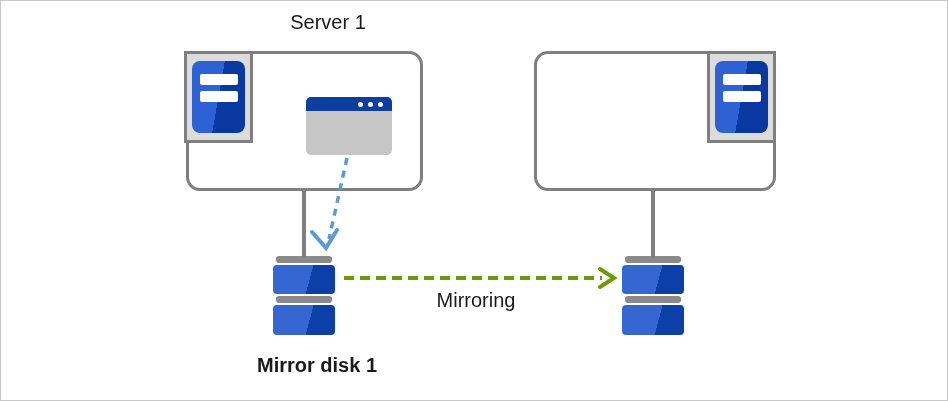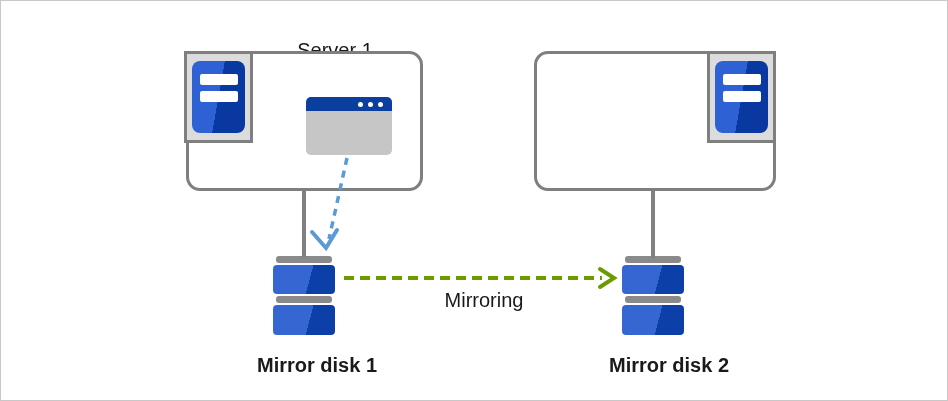--- a/index.html
+++ b/index.html
@@ -9,21 +9,21 @@
     background:#fff;
     border:1px solid #c8c8c8;
     box-sizing:border-box;
     font-family:"Liberation Sans", sans-serif;
     color:var(--text,#1a1a1a);
     overflow:hidden;
   }
   .overlay{position:absolute;left:0;top:0;width:948px;height:401px;pointer-events:none;}
 
   .title{position:absolute;top:9px;font-size:20px;line-height:24px;white-space:nowrap;transform:translateX(-50%);}
-  .t1{left:334px;margin-top:28px;}
+  .t1{left:327px;}
   .t2{left:615px;}
 
   .server-box{
     position:absolute;
     border:3px solid var(--box-border,#7f7f7f);
     border-radius:14px;
     background:#fff;
     box-sizing:border-box;
   }
   .s1{left:185px;top:50px;width:237px;height:140px;}
@@ -68,21 +68,21 @@
   .disk .cap.c2{margin-top:2px;}
   .disk .platter{
     height:29px;border-radius:4px;
     background:linear-gradient(105deg, var(--disk-blue-light,#3566d2) 58%, var(--disk-blue-dark,#0d3fa9) 58%);
   }
   .disk .platter.p2{height:30px;}
 
   .disk-label{position:absolute;top:352px;transform:translateX(-50%);font-size:20px;line-height:24px;white-space:nowrap;font-weight:bold;}
   .l1{left:316px;}
   .l2{left:668px;}
-  .mirroring-label{position:absolute;left:475px;top:287px;transform:translateX(-50%);font-size:20px;line-height:24px;white-space:nowrap;margin-left:8px;}
+  .mirroring-label{position:absolute;left:475px;top:287px;transform:translateX(-50%);font-size:20px;line-height:24px;white-space:nowrap;}
 </style>
 </head>
 <body>
 
 <div class="canvas">
 
   <div class="title t1">Server 1</div>
 
   <div class="server-box s1"></div>
   <div class="server-box s2"></div>
@@ -116,21 +116,20 @@
     <div class="platter p2"></div>
   </div>
   <div class="disk d2">
     <div class="cap"></div>
     <div class="platter"></div>
     <div class="cap c2"></div>
     <div class="platter p2"></div>
   </div>
 
   <div class="disk-label l1">Mirror disk 1</div>
-  <div class="disk-label l2">Mirror disk 2</div>
   <div class="mirroring-label">Mirroring</div>
 
   <svg class="overlay" viewBox="0 0 948 401">
     <line x1="303" y1="190" x2="303" y2="256" stroke-width="4" stroke="#808080"></line>
     <line x1="652" y1="190" x2="652" y2="257" stroke-width="4" stroke="#808080"></line>
 
     <g>
       <line x1="346" y1="157" x2="328" y2="238" stroke-width="3.5" stroke-dasharray="7 6" fill="none" stroke="#5b9bd5"></line>
       <path d="M311,231 L325,247 L336,229" stroke-width="4" fill="none" stroke-linecap="round" stroke-linejoin="miter" stroke="#5b9bd5"></path>
     </g>

